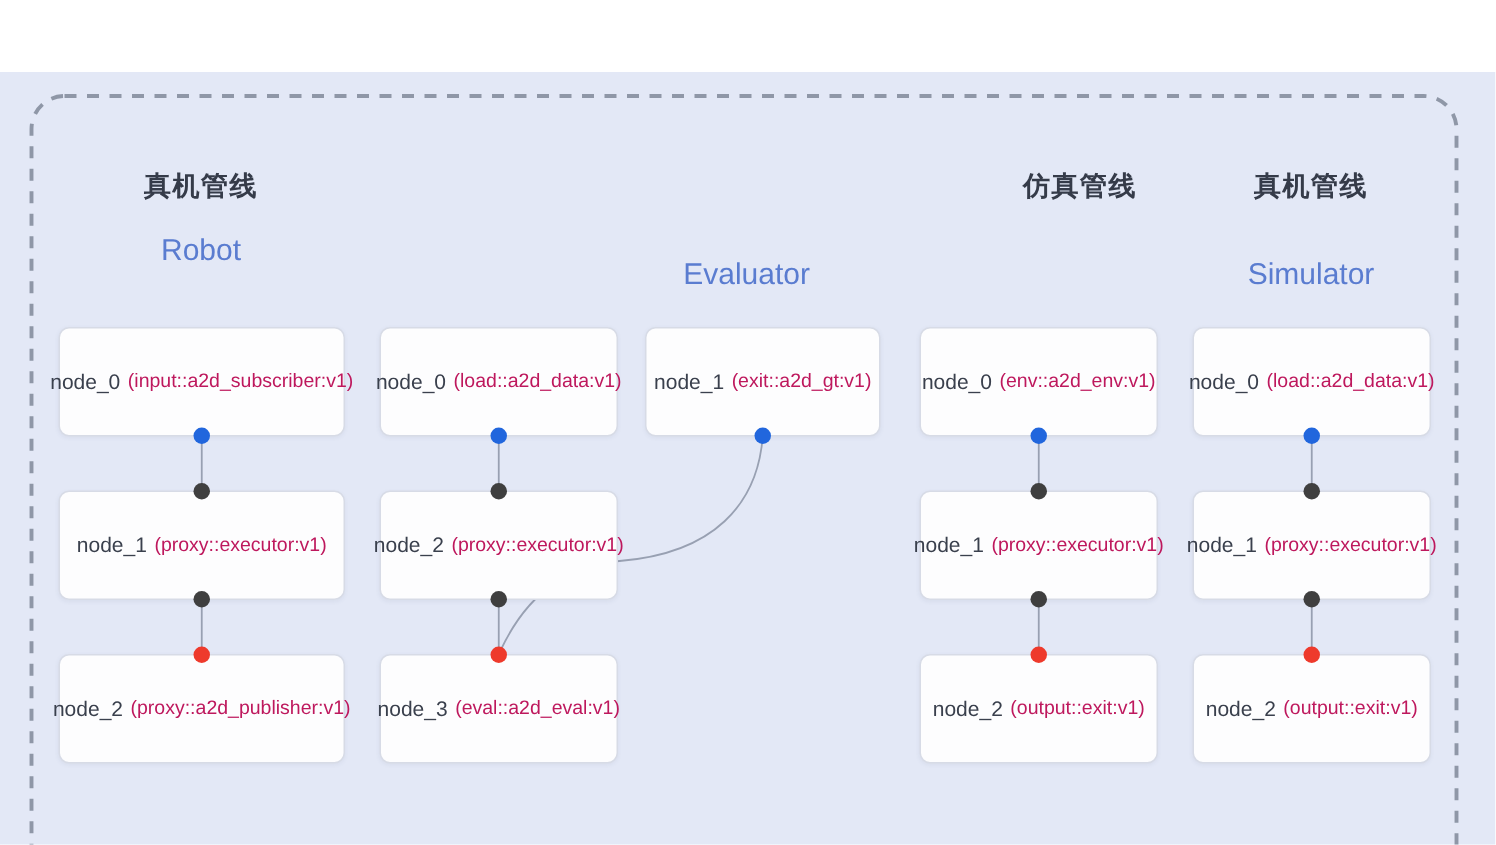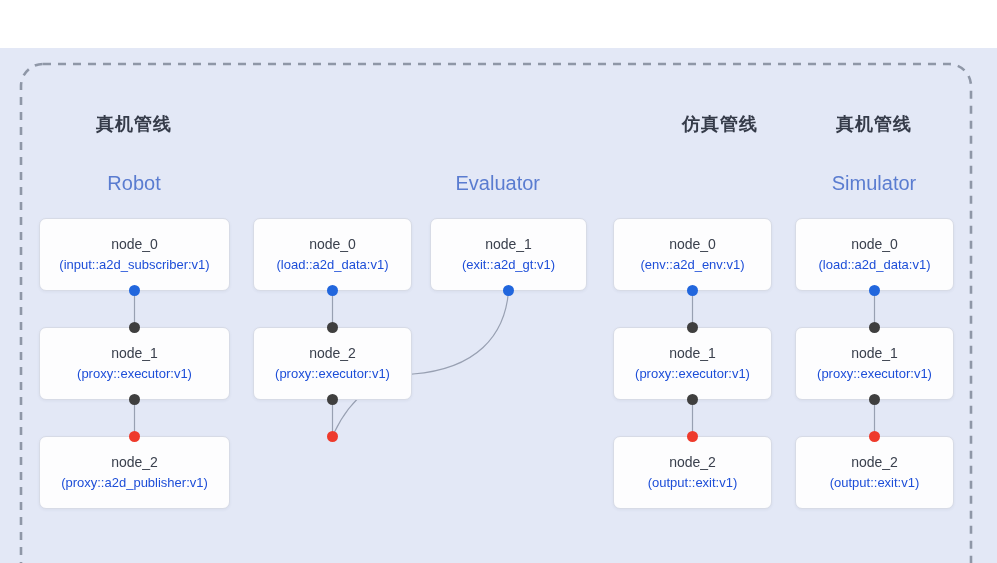--- a/index.html
+++ b/index.html
@@ -45,36 +45,36 @@
     z-index: 3;
   }
   .node-box {
     position: absolute;
     height: 73px;
     background: #fdfdfe;
     border: 1px solid #d7dbe6;
     border-radius: 7px;
     box-shadow: 0 1px 3px rgba(70, 85, 120, 0.07);
     display: flex;
-    flex-direction: column;
+    flex-direction: row;
     align-items: center;
     justify-content: center;
     gap: 5px;
     box-sizing: border-box;
     z-index: 2;
     text-align: right;
   }
   .node-title {
     font-size: 14px;
     color: #3a404d;
     line-height: 1.1;
   }
   .node-sub {
     font-size: 13px;
-    color: #1d4ed8;
+    color: #be185d;
     line-height: 1.1;
     white-space: nowrap;
   }
   .dot {
     position: absolute;
     width: 11px;
     height: 11px;
     border-radius: 50%;
     z-index: 4;
   }
@@ -103,21 +103,21 @@
 
       <path d="M 692.5 242 L 692.5 280"></path>
       <path d="M 692.5 351 L 692.5 389"></path>
 
       <path d="M 874.5 242 L 874.5 280"></path>
       <path d="M 874.5 351 L 874.5 389"></path>
     </g>
   </svg>
 
   <div class="hdr-zh" style="left:14px; top:64px;">真机管线</div>
-  <div class="hdr-en" style="left:14px; top:124px;">Robot</div>
+  <div class="hdr-en" style="left:14px; top:108px;">Robot</div>
 
   <div class="hdr-en" style="left:300px; top:124px;text-align:right;">Evaluator</div>
 
   <div class="hdr-zh" style="left:600px; top:64px;">仿真管线</div>
 
   <div class="hdr-zh" style="left:754px; top:64px;">真机管线</div>
   <div class="hdr-en" style="left:754px; top:124px;">Simulator</div>
 
   <div class="node-box" style="left:39px; top:170px; width:191px;">
     <div class="node-title">node_0</div>
@@ -136,20 +136,24 @@
     <div class="node-title">node_0</div>
     <div class="node-sub">(load::a2d_data:v1)</div>
   </div>
   <div class="node-box" style="left:430px; top:170px; width:157px;">
     <div class="node-title">node_1</div>
     <div class="node-sub">(exit::a2d_gt:v1)</div>
   </div>
   <div class="node-box" style="left:253px; top:279px; width:159px;">
     <div class="node-title">node_2</div>
     <div class="node-sub">(proxy::executor:v1)</div>
+  </div>
+  <div class="node-box" style="left:253px; top:388px; width:159px;">
+    <div class="node-title">node_3</div>
+    <div class="node-sub">(eval::a2d_eval:v1)</div>
   </div>
 
   <div class="node-box" style="left:613px; top:170px; width:159px;">
     <div class="node-title">node_0</div>
     <div class="node-sub">(env::a2d_env:v1)</div>
   </div>
   <div class="node-box" style="left:613px; top:279px; width:159px;">
     <div class="node-title">node_1</div>
     <div class="node-sub">(proxy::executor:v1)</div>
   </div>

